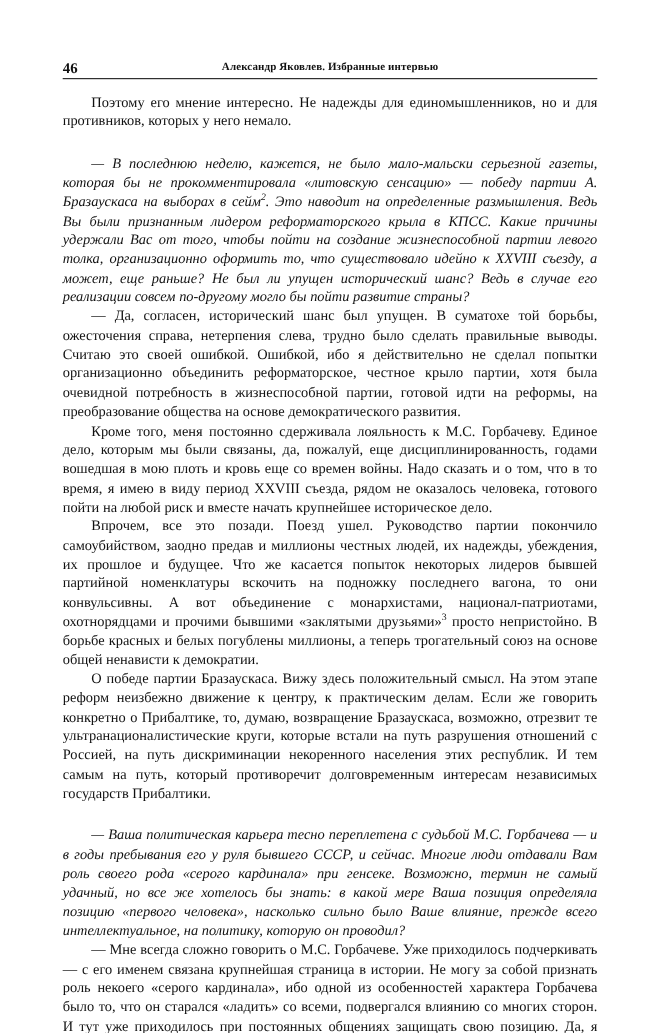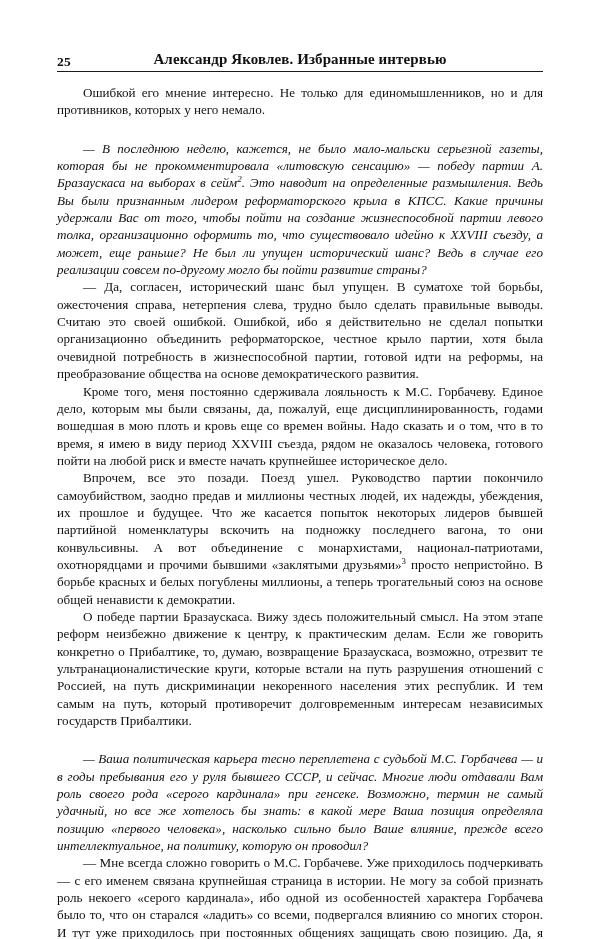--- a/index.html
+++ b/index.html
@@ -43,21 +43,21 @@
     font-weight: bold;
     letter-spacing: 0.2px;
     line-height: 1;
   }
   .running-title {
     position: absolute;
     left: 0;
     right: 0;
     bottom: 4px;
     text-align: center;
-    font-size: 15px;
+    font-size: 10px;
     font-weight: bold;
     letter-spacing: 0.1px;
     line-height: 1;
   }
   
   .body-text {
     position: absolute;
     left: 57px;
     top: 84px;
     width: 486px;
@@ -84,28 +84,28 @@
     line-height: 0;
   }
 </style>
 </head>
 <body>
 
 <div class="page">
 
   <div class="header">
     <div class="header-inner">
-      <span class="folio">25</span>
+      <span class="folio">46</span>
       <span class="running-title">Александр Яковлев. Избранные интервью</span>
     </div>
   </div>
 
   <div class="body-text">
 
-    <p class="para">Ошибкой его мнение интересно. Не только для единомышленников, но и для противников, которых у него немало.</p>
+    <p class="para">Поэтому его мнение интересно. Не надежды для единомышленников, но и для противников, которых у него немало.</p>
 
     <p class="para italic gap-before"><span>— В последнюю неделю, кажется, не было мало-мальски серьезной газеты, которая бы не прокомментировала «литовскую сенсацию» — победу партии А. Бразаускаса на выборах в сейм</span><sup>2</sup><span>. Это наводит на определенные размышления. Ведь Вы были признанным лидером реформаторского крыла в КПСС. Какие причины удержали Вас от того, чтобы пойти на создание жизнеспособной партии левого толка, организационно оформить то, что существовало идейно к XXVIII съезду, а может, еще раньше? Не был ли упущен исторический шанс? Ведь в случае его реализации совсем по-другому могло бы пойти развитие страны?</span></p>
 
     <p class="para">— Да, согласен, исторический шанс был упущен. В суматохе той борьбы, ожесточения справа, нетерпения слева, трудно было сделать правильные выводы. Считаю это своей ошибкой. Ошибкой, ибо я действительно не сделал попытки организационно объединить реформаторское, честное крыло партии, хотя была очевидной потребность в жизнеспособной партии, готовой идти на реформы, на преобразование общества на основе демократического развития.</p>
 
     <p class="para">Кроме того, меня постоянно сдерживала лояльность к М.С. Горбачеву. Единое дело, которым мы были связаны, да, пожалуй, еще дисциплинированность, годами вошедшая в мою плоть и кровь еще со времен войны. Надо сказать и о том, что в то время, я имею в виду период XXVIII съезда, рядом не оказалось человека, готового пойти на любой риск и вместе начать крупнейшее историческое дело.</p>
 
     <p class="para"><span>Впрочем, все это позади. Поезд ушел. Руководство партии покончило самоубийством, заодно предав и миллионы честных людей, их надежды, убеждения, их прошлое и будущее. Что же касается попыток некоторых лидеров бывшей партийной номенклатуры вскочить на подножку последнего вагона, то они конвульсивны. А вот объединение с монархистами, национал-патриотами, охотнорядцами и прочими бывшими «заклятыми друзьями»</span><sup>3</sup><span> просто непристойно. В борьбе красных и белых погублены миллионы, а теперь трогательный союз на основе общей ненависти к демократии.</span></p>
 
     <p class="para">О победе партии Бразаускаса. Вижу здесь положительный смысл. На этом этапе реформ неизбежно движение к центру, к практическим делам. Если же говорить конкретно о Прибалтике, то, думаю, возвращение Бразаускаса, возможно, отрезвит те ультранационалистические круги, которые встали на путь разрушения отношений с Россией, на путь дискриминации некоренного населения этих республик. И тем самым на путь, который противоречит долговременным интересам независимых государств Прибалтики.</p>

